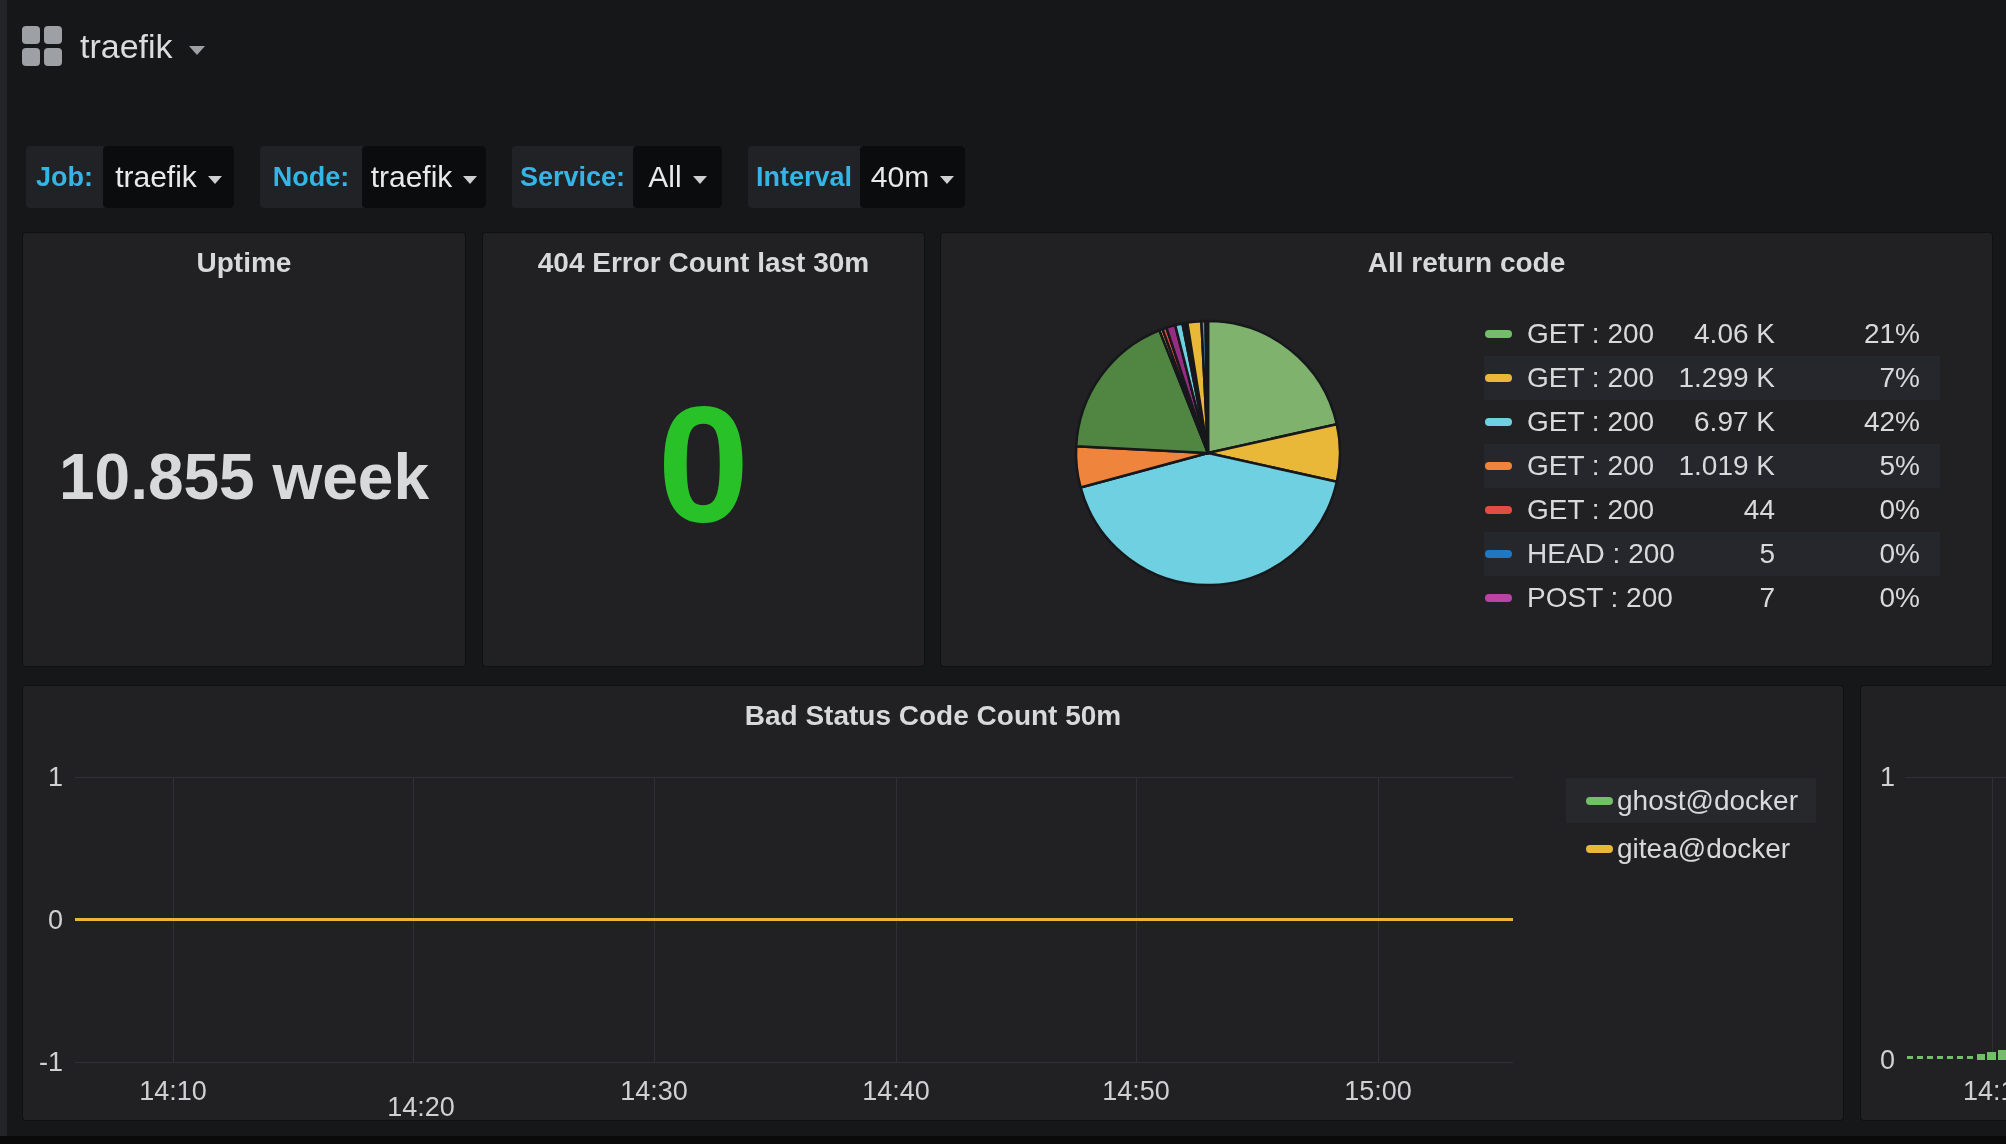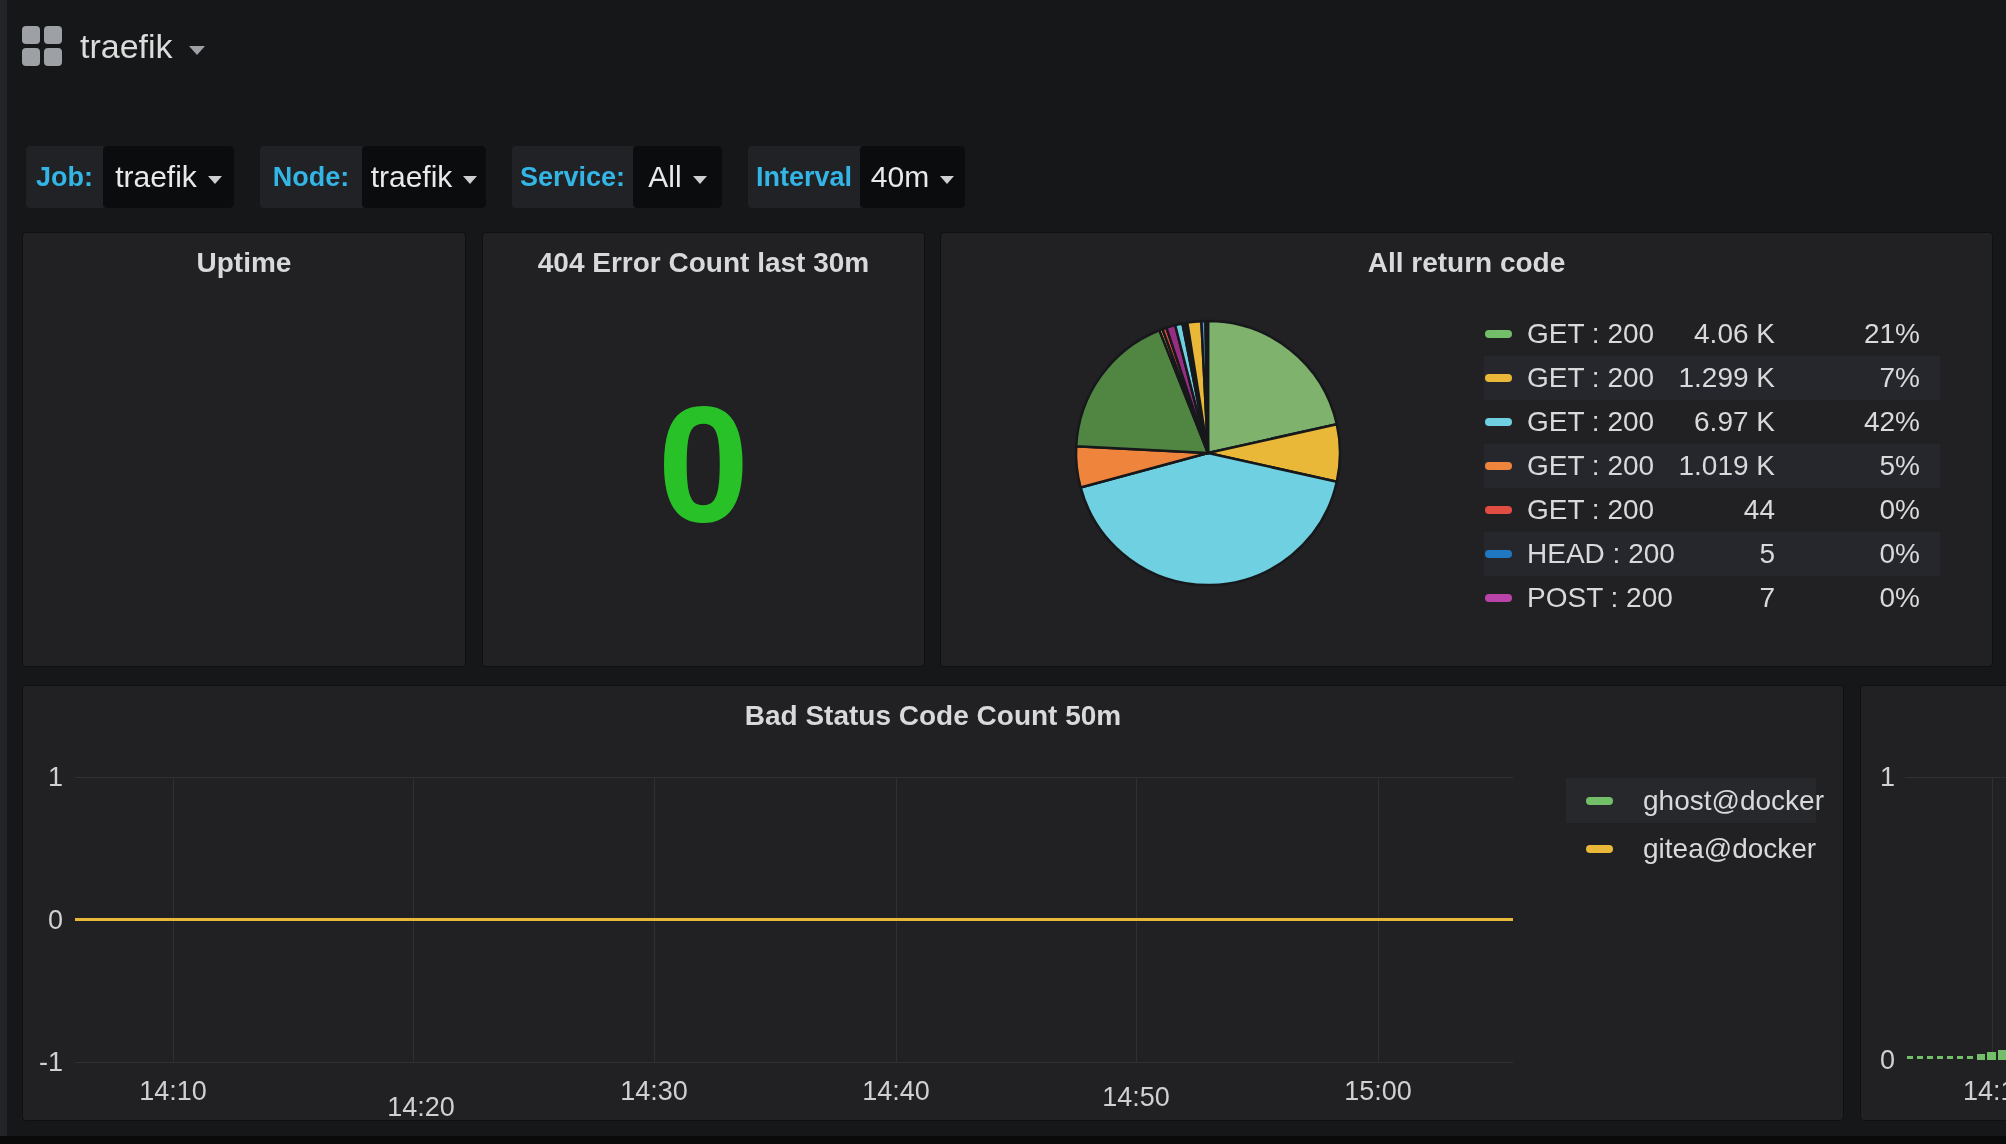--- a/index.html
+++ b/index.html
@@ -50,21 +50,21 @@
   
   .gridline-h { position:absolute; height:1px; background:#2e3035; }
   .gridline-v { position:absolute; width:1px; background:#2e3035; }
   .axis-label { position:absolute; font-size:27px; color:#cfd0d2; }
   .ylabel { width:40px; text-align:right; transform:translateY(-50%); }
   .xlabel { width:100px; text-align:center; }
   .series-line { position:absolute; height:3px; z-index:2; }
   .ts-legend-row { position:absolute; left:1543px; width:250px; height:45px; display:flex; align-items:center; }
   .ts-legend-row.hl { background:#27282c; }
   .ts-dash { width:27px; height:8px; border-radius:4px; margin-left:20px; flex:none; }
-  .ts-name { margin-left:30px; font-size:28px; color:#d8d9da; cursor:pointer; }
+  .ts-name { margin-left:4px; font-size:28px; color:#d8d9da; cursor:pointer; }
 
   #pp-panel { overflow:hidden; border-radius:3px 0 0 3px; }
   .pp-bar { position:absolute; z-index:2; }
 </style>
 </head>
 <body>
 
 <div class="left-edge"></div>
 
 <header class="navbar">
@@ -104,20 +104,21 @@
     <span class="pill-label" style="width:112px">Interval</span>
     <span class="pill-value" style="width:105px">
       <span>40m</span>
       <span class="caret"></span>
     </span>
   </div>
 </div>
 
 <section class="panel" style="left:23px;top:233px;width:442px;height:433px">
   <div class="ptitle">Uptime</div>
+  <div class="stat-value" id="uptime-value">10.855 week</div>
 </section>
 
 <section class="panel" style="left:483px;top:233px;width:441px;height:433px">
   <div class="ptitle">404 Error Count last 30m</div>
   <div class="stat-value" id="err404-value" style="color: rgb(41, 193, 40);">0</div>
 </section>
 
 <section class="panel" style="left:941px;top:233px;width:1051px;height:433px">
   <div class="ptitle">All return code</div>
   <svg id="pie-svg" style="position:absolute;left:127px;top:80px" width="280" height="280" viewBox="0 0 280 280">
@@ -191,21 +192,21 @@
   <div id="bs-decor">
       <div class="gridline-v" style="left: 150px; top: 91px; height: 285px;"></div>
       <div class="axis-label xlabel" style="left: 100px; top: 390px;">14:10</div>
       <div class="gridline-v" style="left: 390px; top: 91px; height: 285px;"></div>
       <div class="axis-label xlabel" style="left: 348px; top: 390px; margin-top: 16px;">14:20</div>
       <div class="gridline-v" style="left: 631px; top: 91px; height: 285px;"></div>
       <div class="axis-label xlabel" style="left: 581px; top: 390px;">14:30</div>
       <div class="gridline-v" style="left: 873px; top: 91px; height: 285px;"></div>
       <div class="axis-label xlabel" style="left: 823px; top: 390px;">14:40</div>
       <div class="gridline-v" style="left: 1113px; top: 91px; height: 285px;"></div>
-      <div class="axis-label xlabel" style="left: 1063px; top: 390px; margin-top: 6px;">14:50</div>
+      <div class="axis-label xlabel" style="left: 1063px; top: 390px;">14:50</div>
       <div class="gridline-v" style="left: 1355px; top: 91px; height: 285px;"></div>
       <div class="axis-label xlabel" style="left: 1305px; top: 390px;">15:00</div>
       <div class="axis-label ylabel" style="left: 0px; top: 91px;">1</div>
       <div class="axis-label ylabel" style="left: 0px; top: 234px;">0</div>
       <div class="axis-label ylabel" style="left: 0px; top: 376px;">-1</div>
     </div>
   <div id="bs-legend">
       <div class="ts-legend-row hl" style="top: 92px;">
         <span class="ts-dash" style="background: rgb(115, 191, 105);"></span>
         <span class="ts-name">ghost@docker</span>

